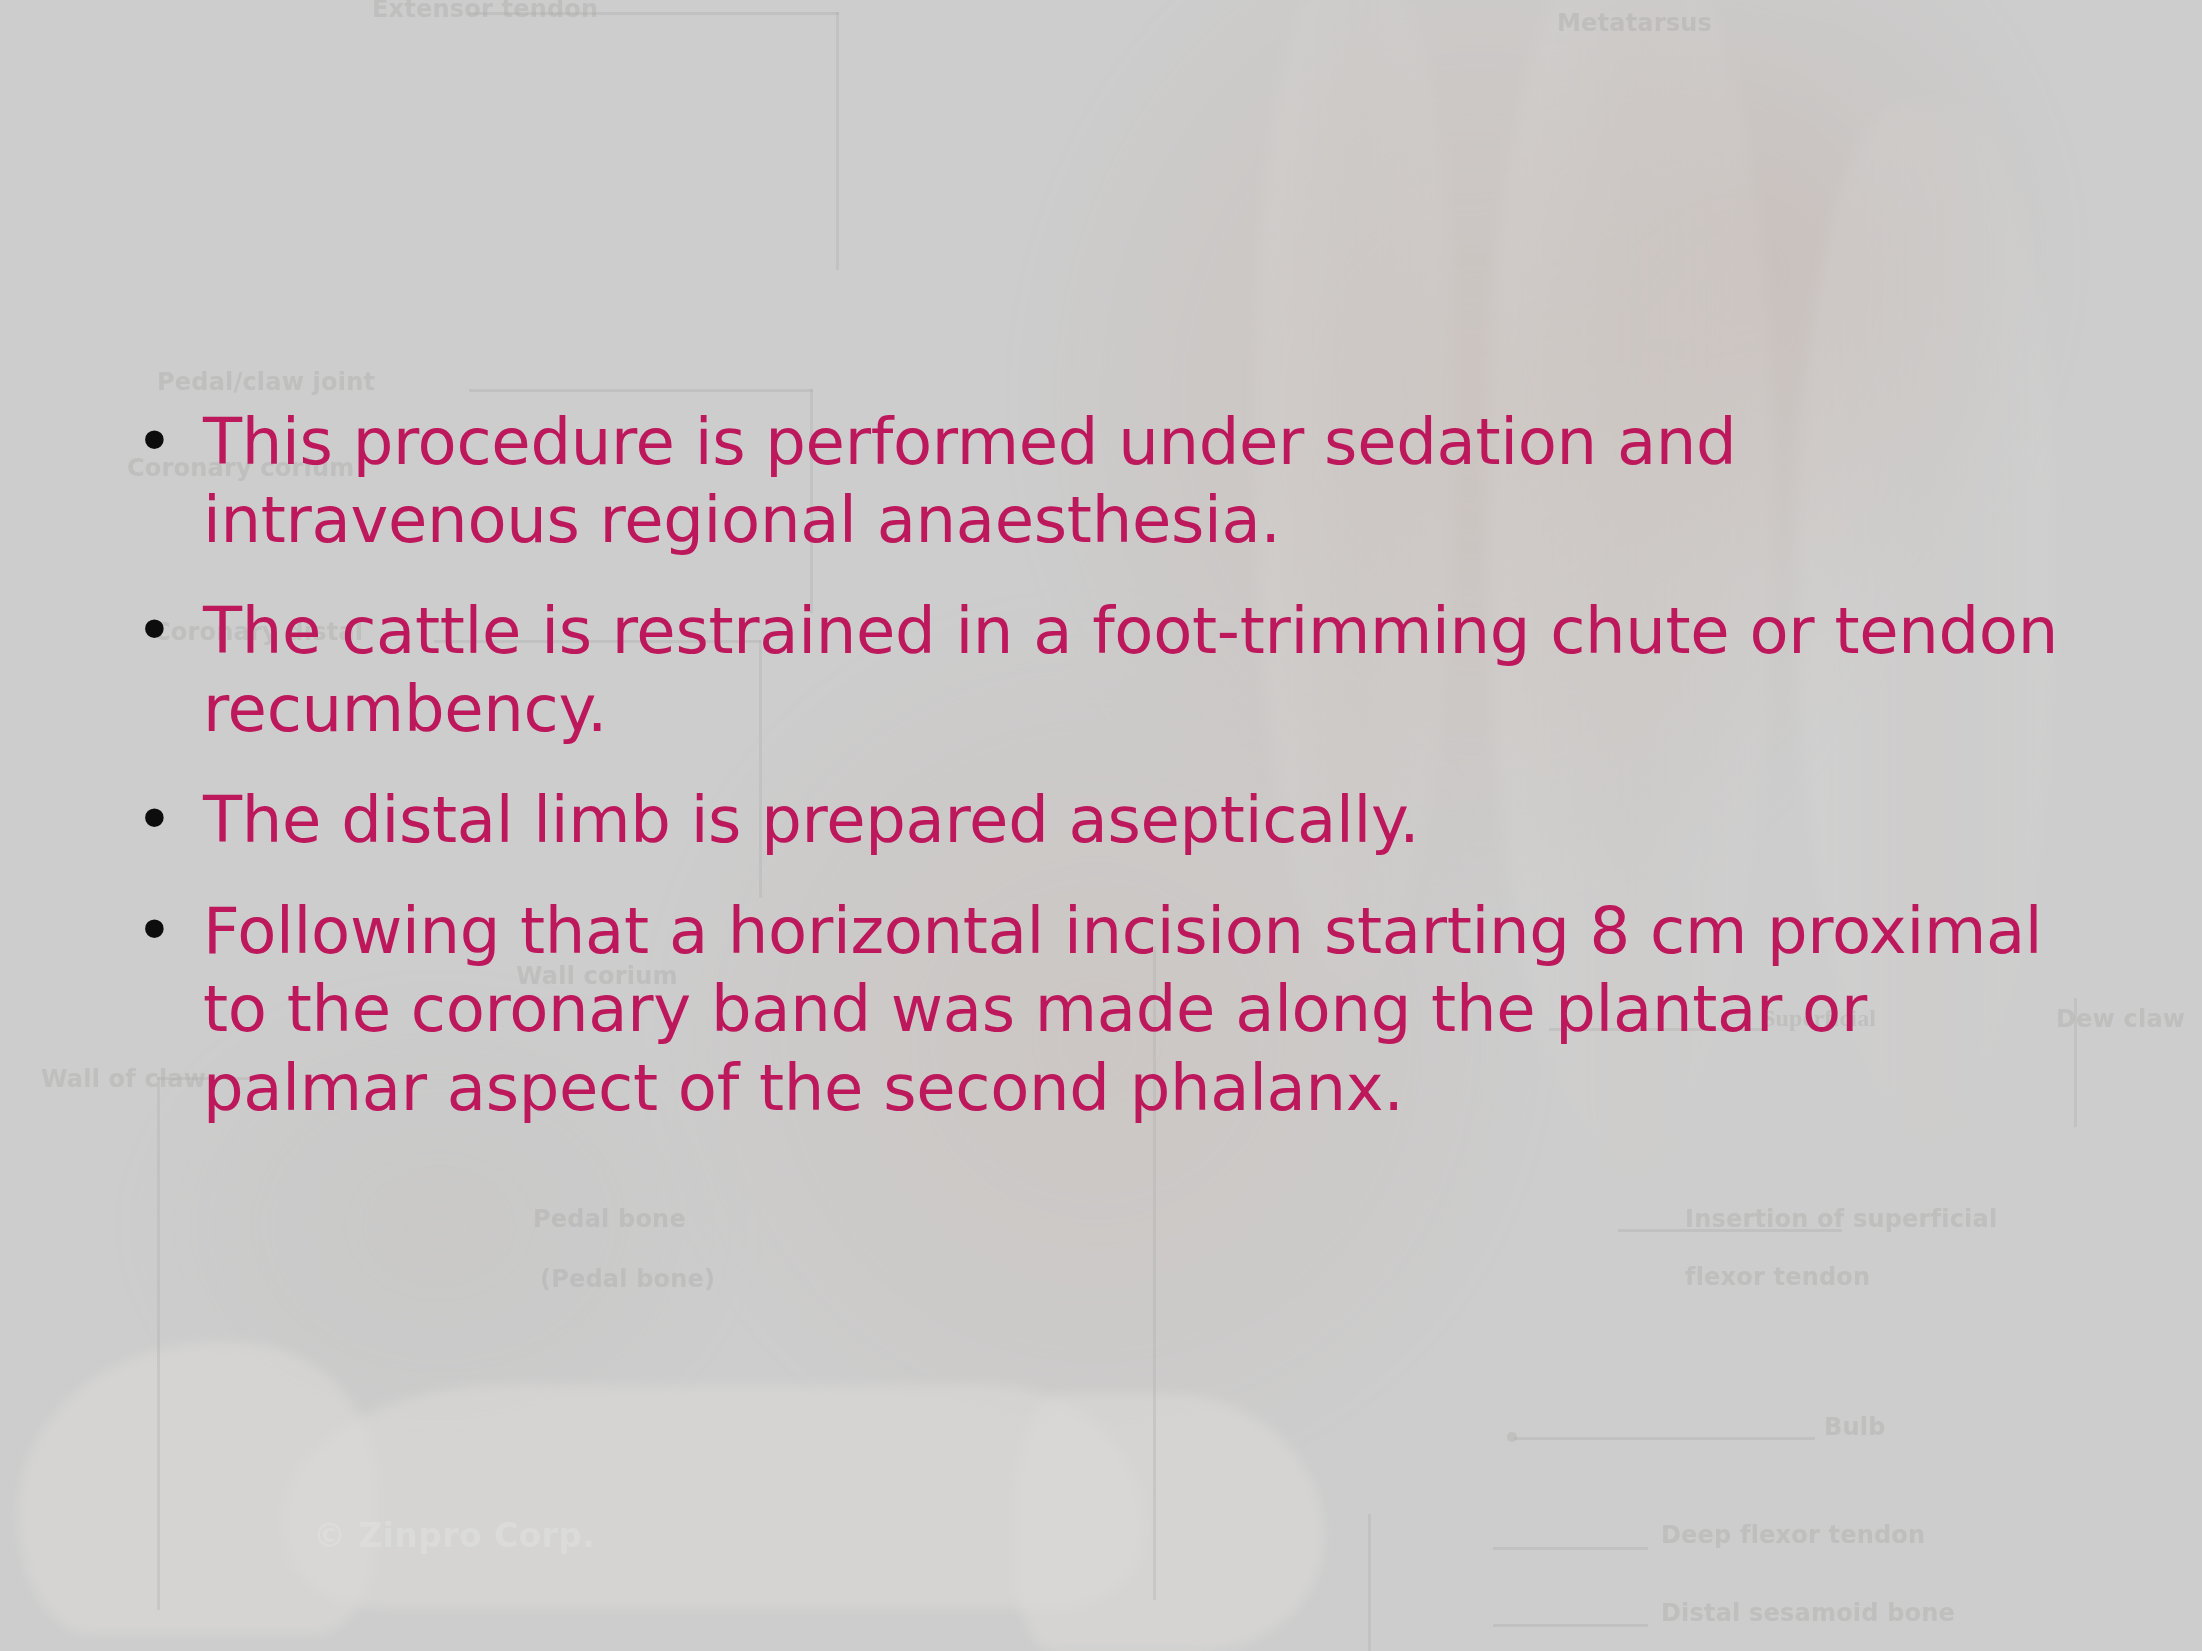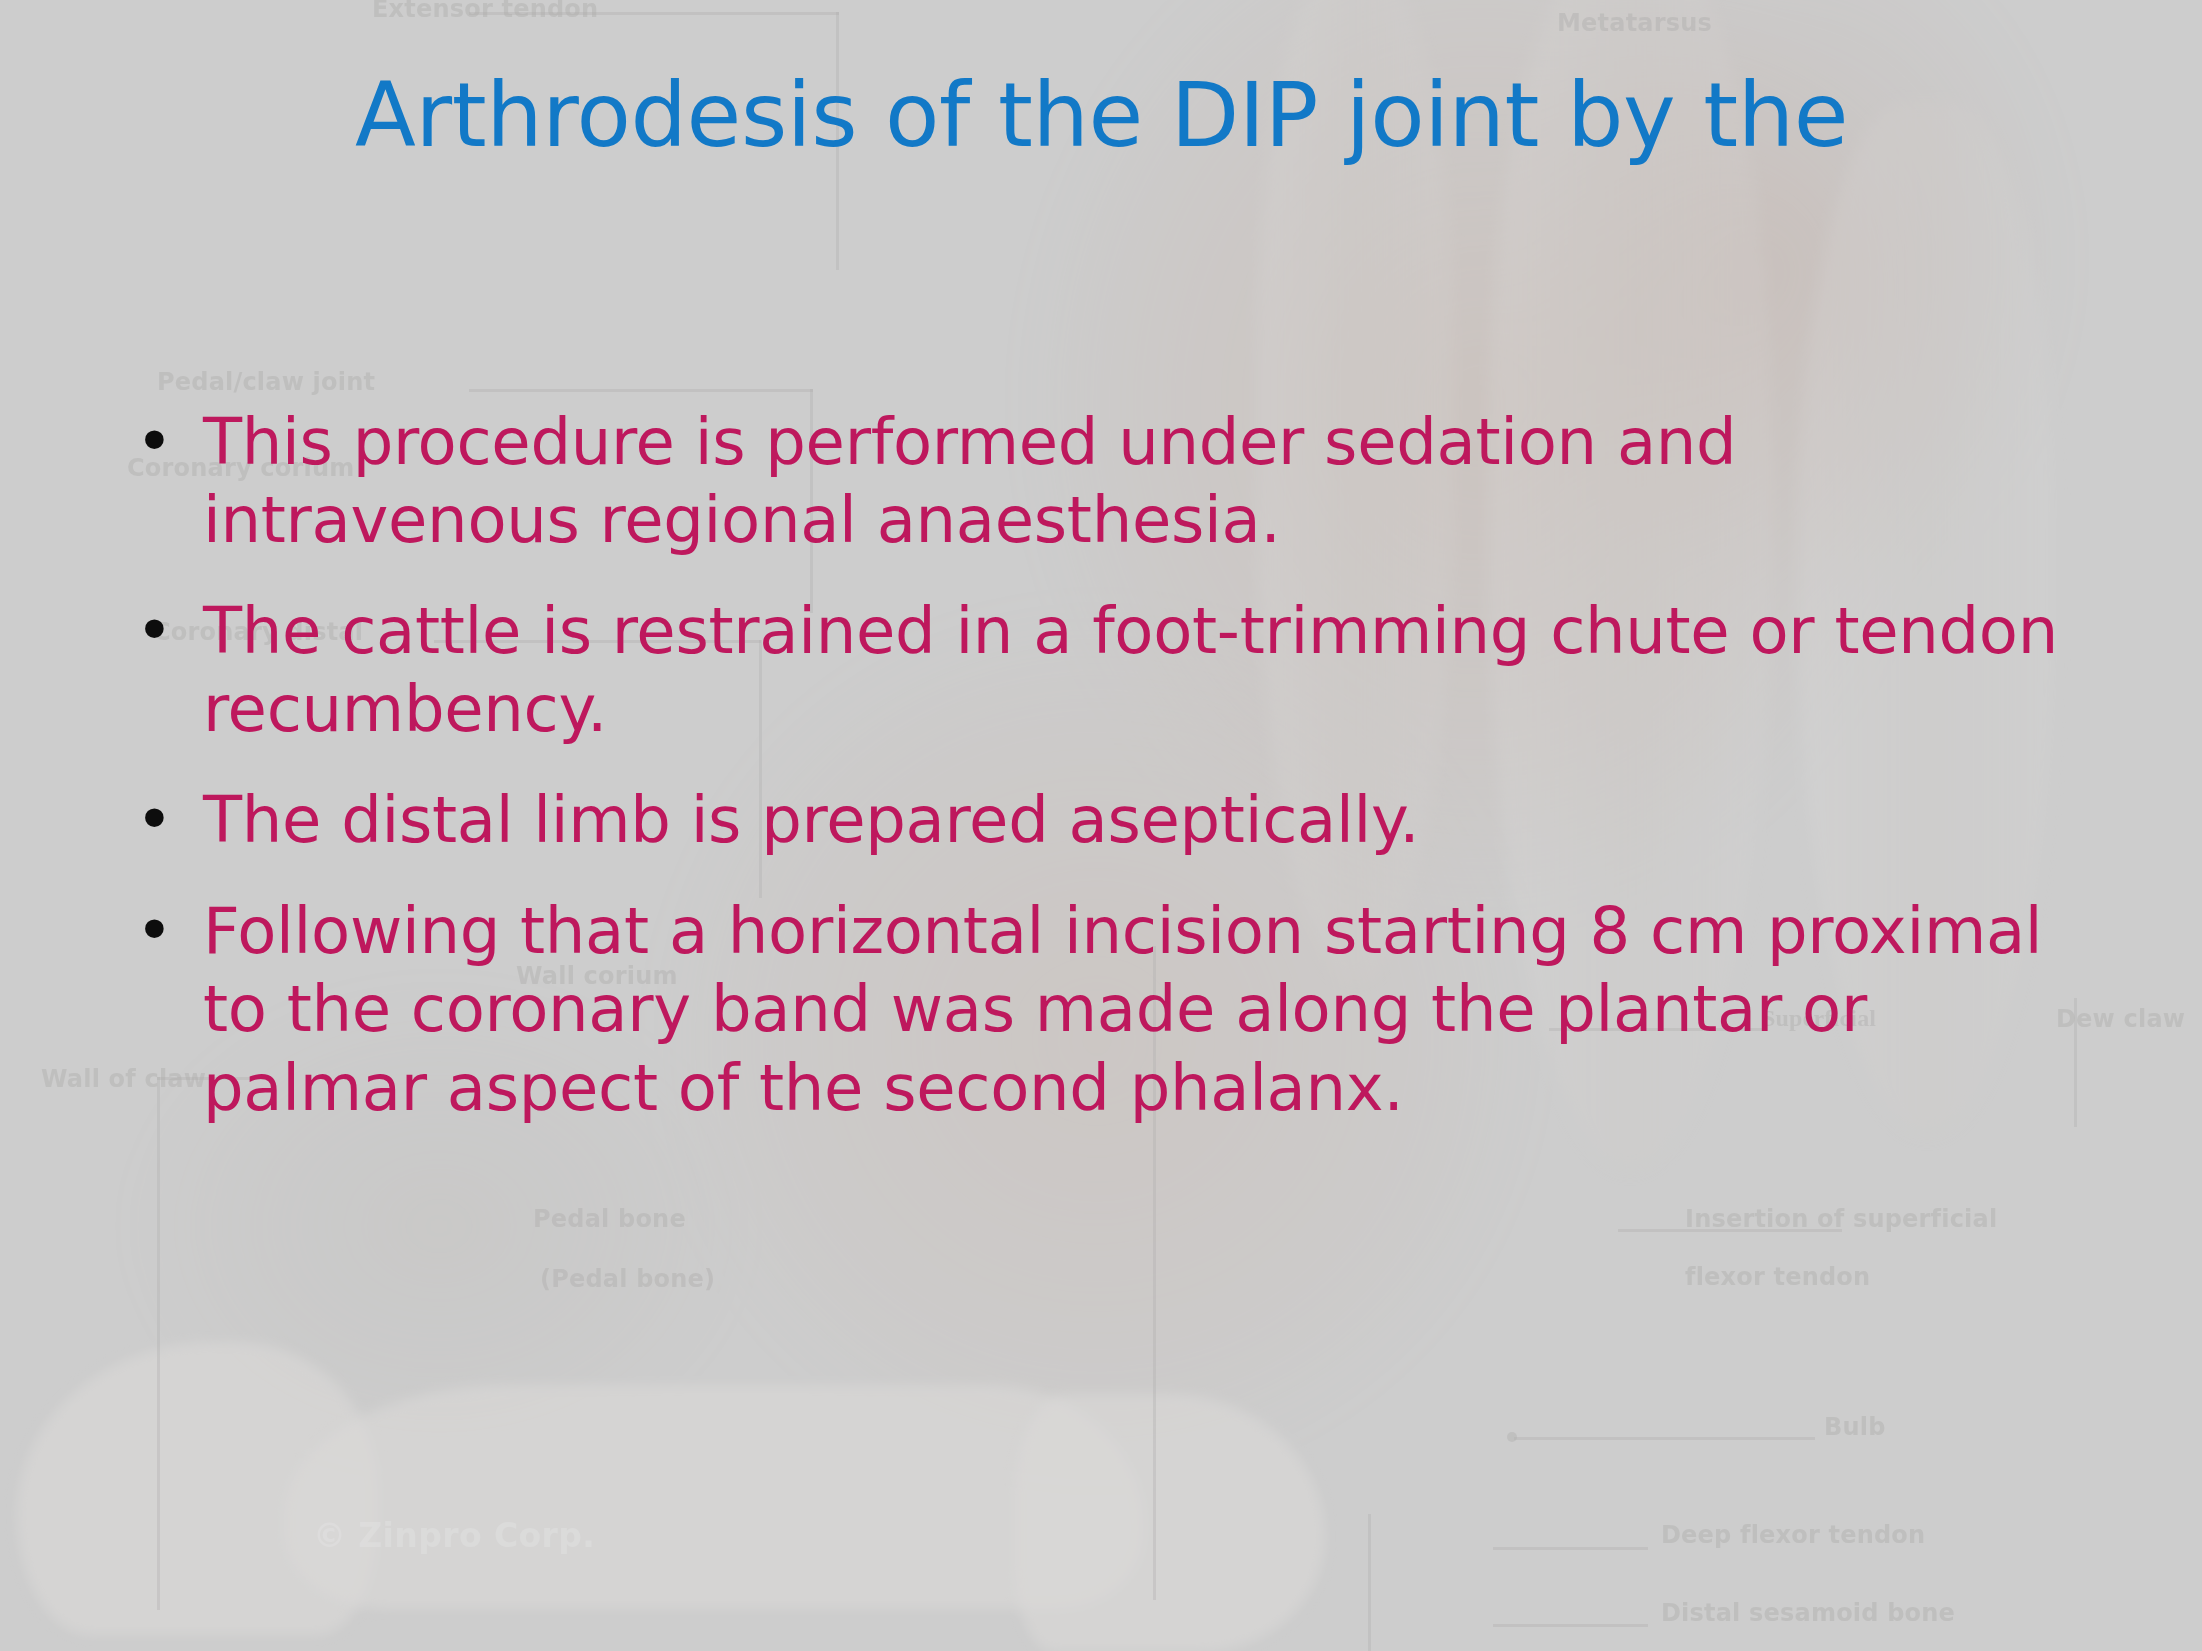--- a/index.html
+++ b/index.html
@@ -220,21 +220,20 @@
     <span class="bg-label" style="left:1661px; top:1599px;">Distal sesamoid bone</span>
 
     <span class="watermark" style="left:313px; top:1516px;">© Zinpro Corp.</span>
   </div>
 
   <div id="veil"></div>
 
   <div id="content">
 
     <div id="title">
-      <div>Arthrodesis of the DIP joint by the</div>
     </div>
 
     <div id="body">
 
       <div class="bullet-row">
         <span class="bullet-dot">•</span>
         <span class="bullet-text">This procedure is performed under sedation and intravenous regional anaesthesia.</span>
       </div>
 
       <div class="bullet-row">

